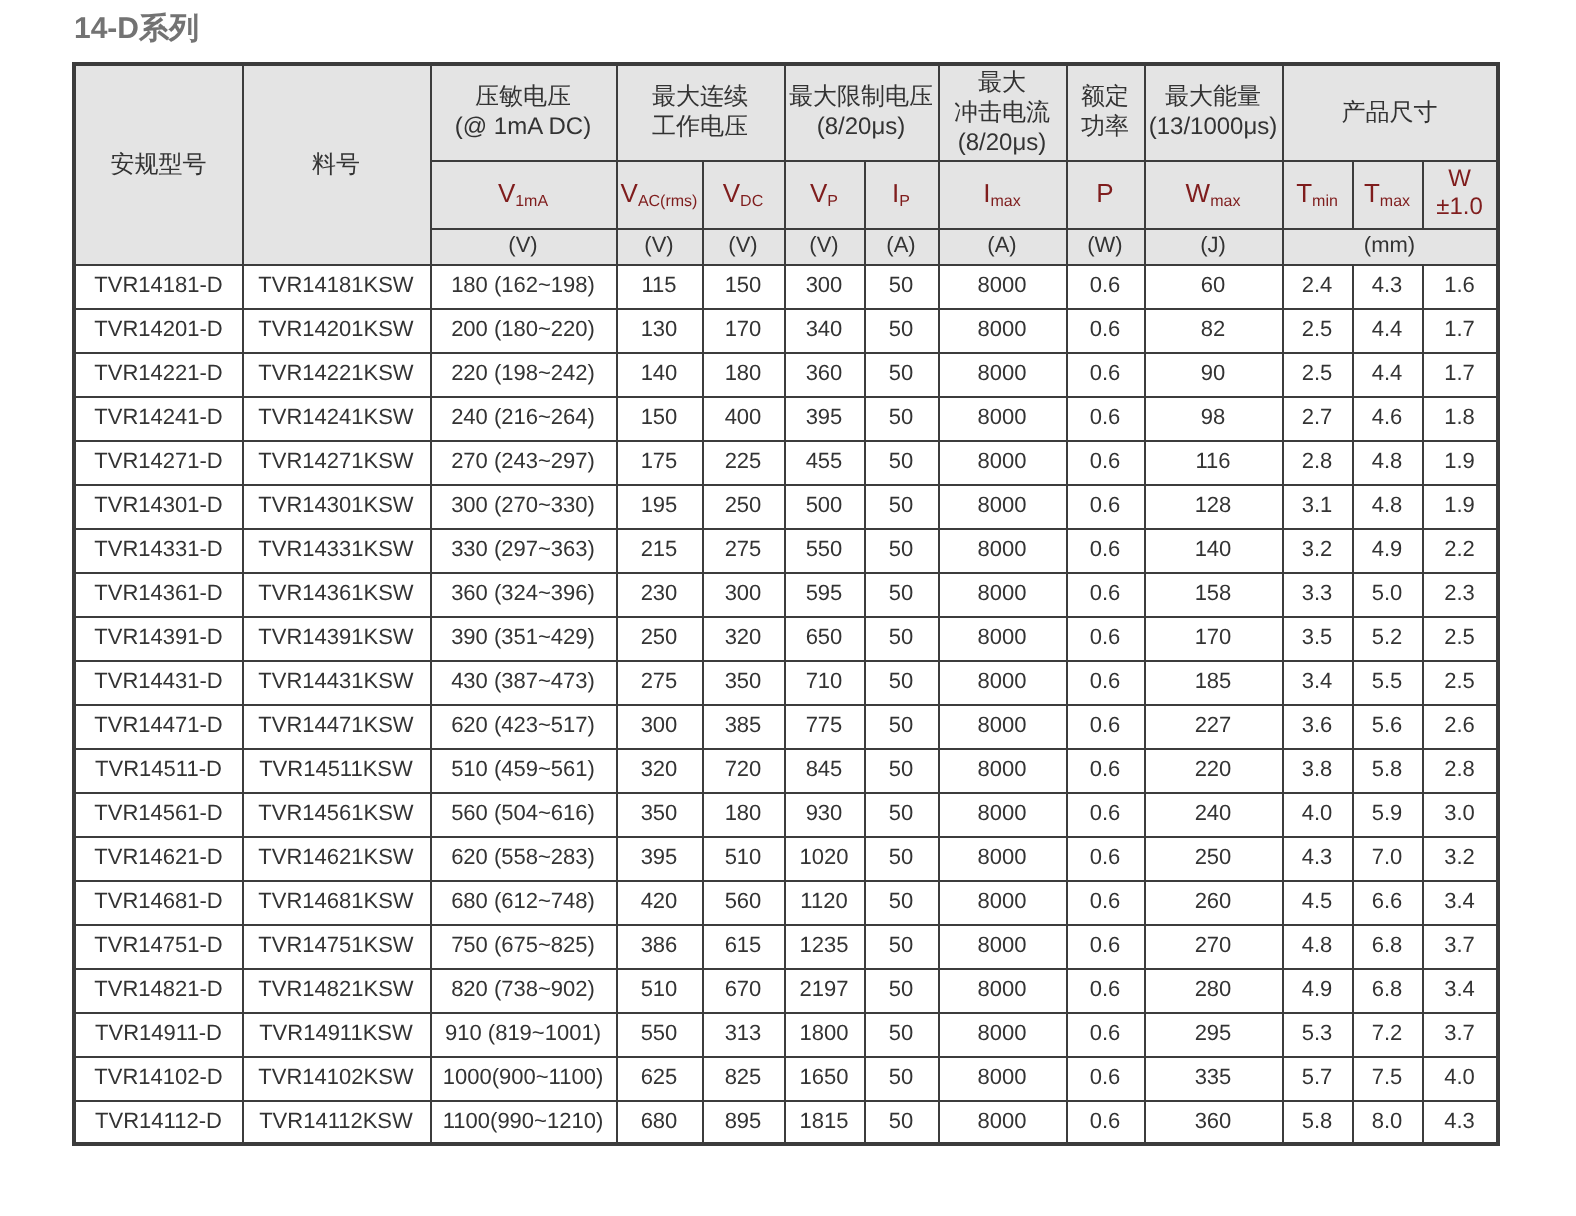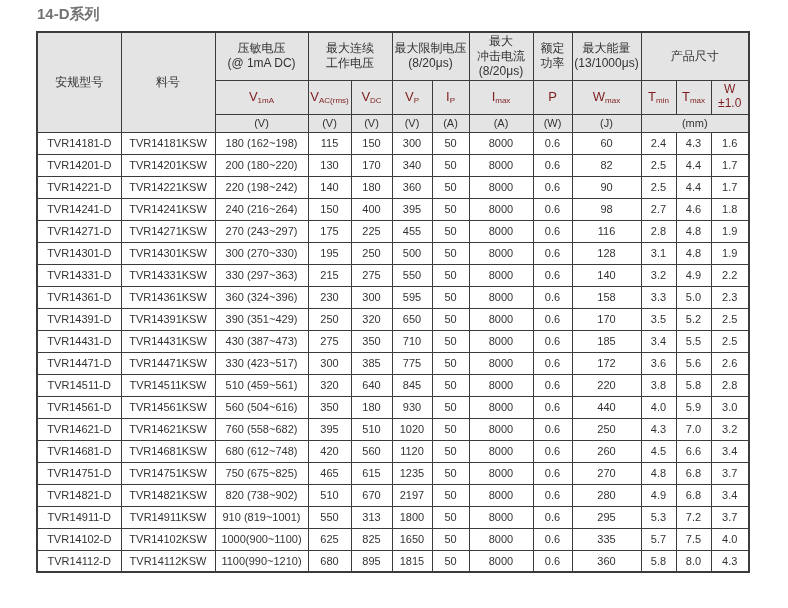--- a/index.html
+++ b/index.html
@@ -282,66 +282,66 @@
         <td>8000</td>
         <td>0.6</td>
         <td>185</td>
         <td>3.4</td>
         <td>5.5</td>
         <td>2.5</td>
       </tr>
       <tr>
         <td>TVR14471-D</td>
         <td>TVR14471KSW</td>
-        <td>330 (423~517)</td>
+        <td>620 (423~517)</td>
         <td>300</td>
         <td>385</td>
         <td>775</td>
         <td>50</td>
         <td>8000</td>
         <td>0.6</td>
-        <td>172</td>
+        <td>227</td>
         <td>3.6</td>
         <td>5.6</td>
         <td>2.6</td>
       </tr>
       <tr>
         <td>TVR14511-D</td>
         <td>TVR14511KSW</td>
         <td>510 (459~561)</td>
         <td>320</td>
-        <td>640</td>
+        <td>720</td>
         <td>845</td>
         <td>50</td>
         <td>8000</td>
         <td>0.6</td>
         <td>220</td>
         <td>3.8</td>
         <td>5.8</td>
         <td>2.8</td>
       </tr>
       <tr>
         <td>TVR14561-D</td>
         <td>TVR14561KSW</td>
         <td>560 (504~616)</td>
         <td>350</td>
         <td>180</td>
         <td>930</td>
         <td>50</td>
         <td>8000</td>
         <td>0.6</td>
-        <td>440</td>
+        <td>240</td>
         <td>4.0</td>
         <td>5.9</td>
         <td>3.0</td>
       </tr>
       <tr>
         <td>TVR14621-D</td>
         <td>TVR14621KSW</td>
-        <td>760 (558~682)</td>
+        <td>620 (558~283)</td>
         <td>395</td>
         <td>510</td>
         <td>1020</td>
         <td>50</td>
         <td>8000</td>
         <td>0.6</td>
         <td>250</td>
         <td>4.3</td>
         <td>7.0</td>
         <td>3.2</td>
@@ -358,21 +358,21 @@
         <td>0.6</td>
         <td>260</td>
         <td>4.5</td>
         <td>6.6</td>
         <td>3.4</td>
       </tr>
       <tr>
         <td>TVR14751-D</td>
         <td>TVR14751KSW</td>
         <td>750 (675~825)</td>
-        <td>465</td>
+        <td>386</td>
         <td>615</td>
         <td>1235</td>
         <td>50</td>
         <td>8000</td>
         <td>0.6</td>
         <td>270</td>
         <td>4.8</td>
         <td>6.8</td>
         <td>3.7</td>
       </tr>

